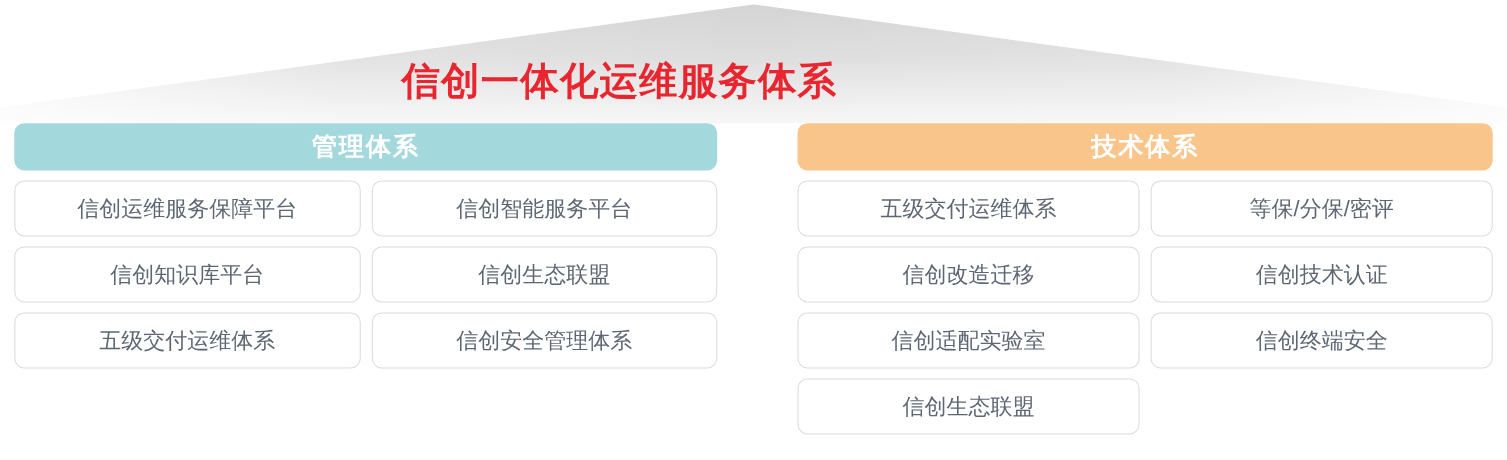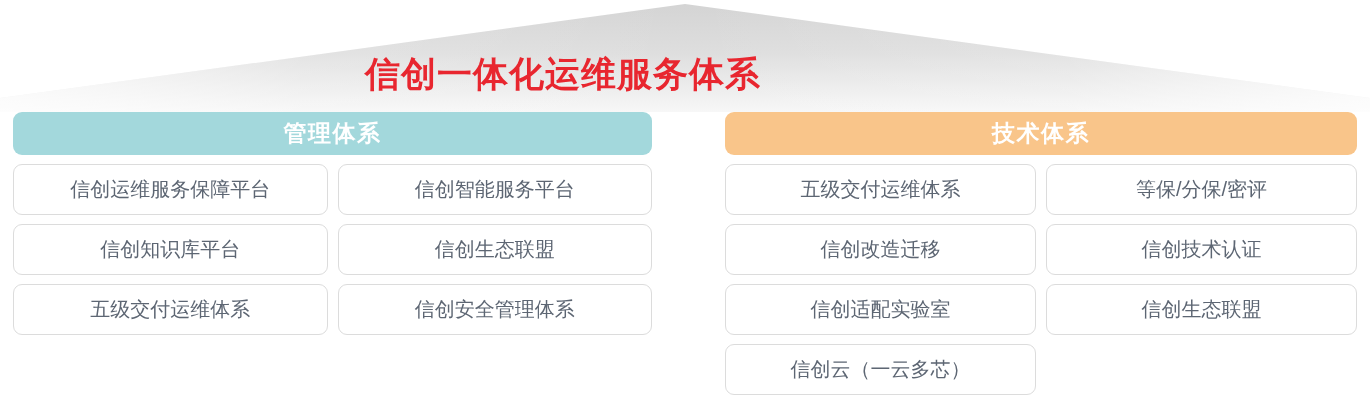--- a/index.html
+++ b/index.html
@@ -147,18 +147,18 @@
   </div>
 
   <div class="panel" id="panel-technology">
     <div class="panel-header" id="panel-header-technology">技术体系</div>
     <div class="panel-grid">
       <div class="cell">五级交付运维体系</div>
       <div class="cell">等保/分保/密评</div>
       <div class="cell">信创改造迁移</div>
       <div class="cell">信创技术认证</div>
       <div class="cell">信创适配实验室</div>
+      <div class="cell">信创终端安全</div>
       <div class="cell">信创生态联盟</div>
-      <div class="cell">信创云（一云多芯）</div>
     </div>
   </div>
 
 </div>
 
 </body></html>

